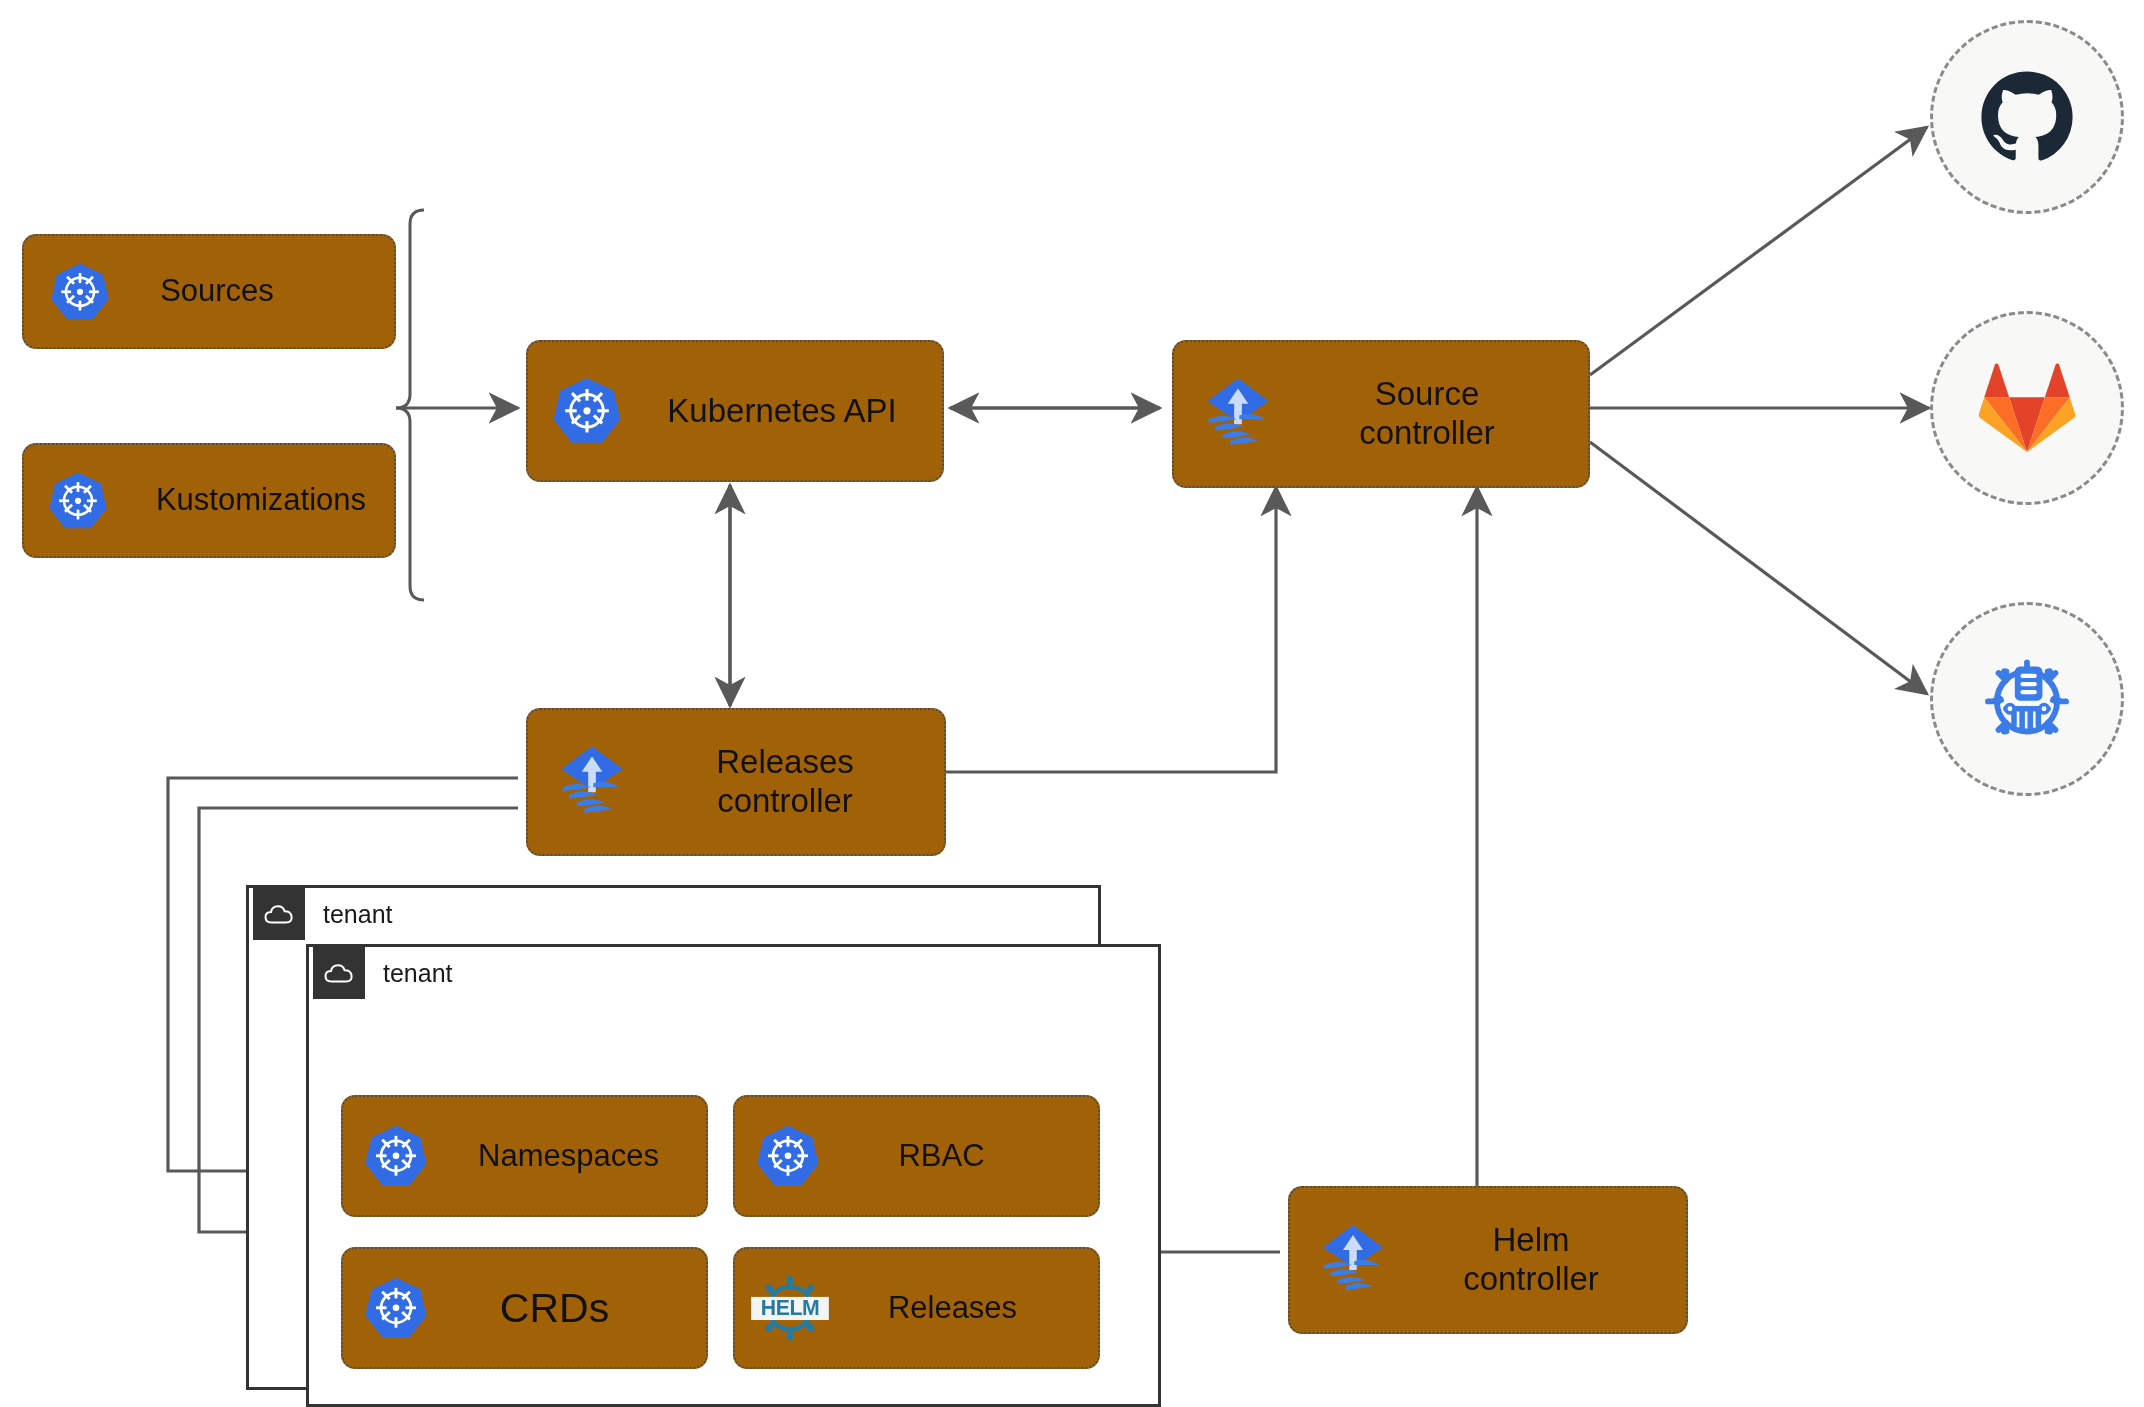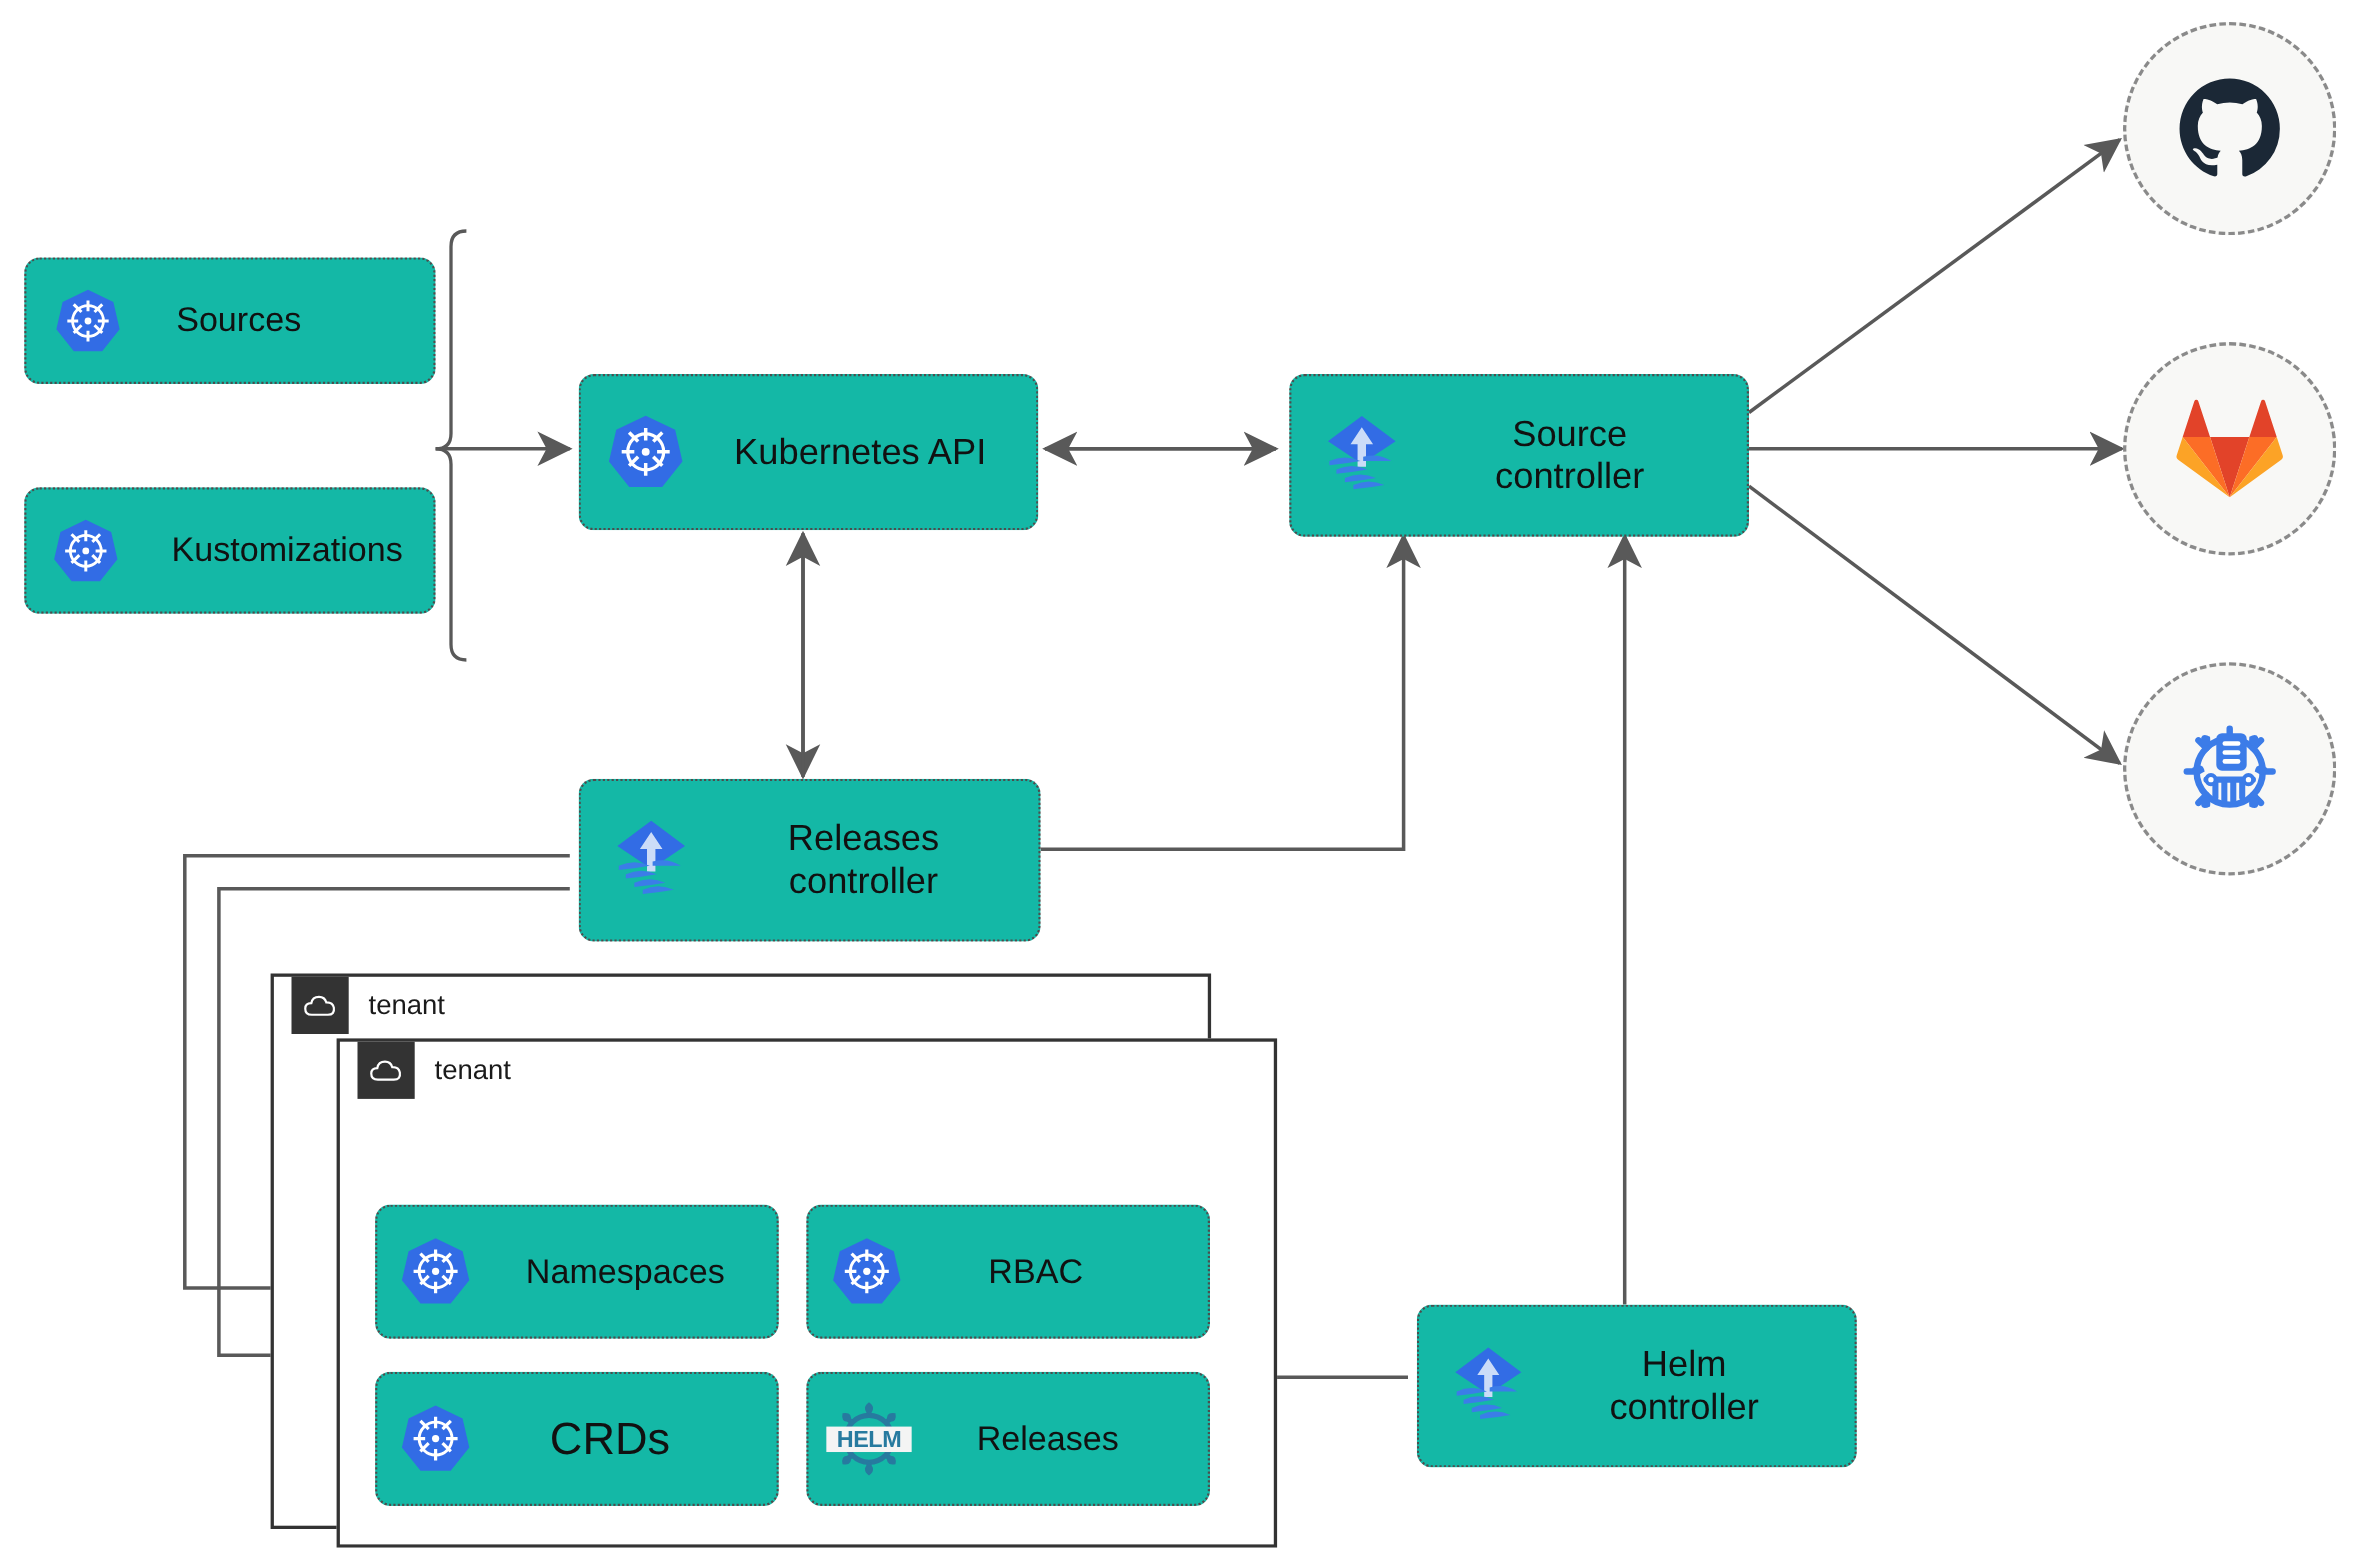--- a/index.html
+++ b/index.html
@@ -13,21 +13,21 @@
 
   svg.wires {
     position: absolute; inset: 0;
     width: 2144px; height: 1407px;
     pointer-events: none;
   }
 
   
   .node {
     position: absolute;
-    background: #14b8a6;
+    background: #a16207;
     border: 2.5px dotted #4d4d4d;
     border-radius: 14px;
     display: flex;
     align-items: center;
     z-index: 4;
   }
   .node .ico { flex: 0 0 auto; display: flex; align-items: center; justify-content: center; }
   .node .lbl {
     flex: 1 1 auto;
     text-align: center;
@@ -47,21 +47,21 @@
   }
 
   
   .tenant {
     position: absolute;
     background: #ffffff;
     border: 3px solid #333333;
     z-index: 3;
   }
   .tenant .tenant-head {
-    position: absolute; top: 0; left: 16px;
+    position: absolute; top: 0; left: 4px;
     display: flex; align-items: center;
     height: 52px;
   }
   .tenant .tenant-badge {
     width: 52px; height: 52px;
     background: #333333;
     display: flex; align-items: center; justify-content: center;
   }
   .tenant .tenant-name {
     font-size: 25px; color: #1a1a1a;

